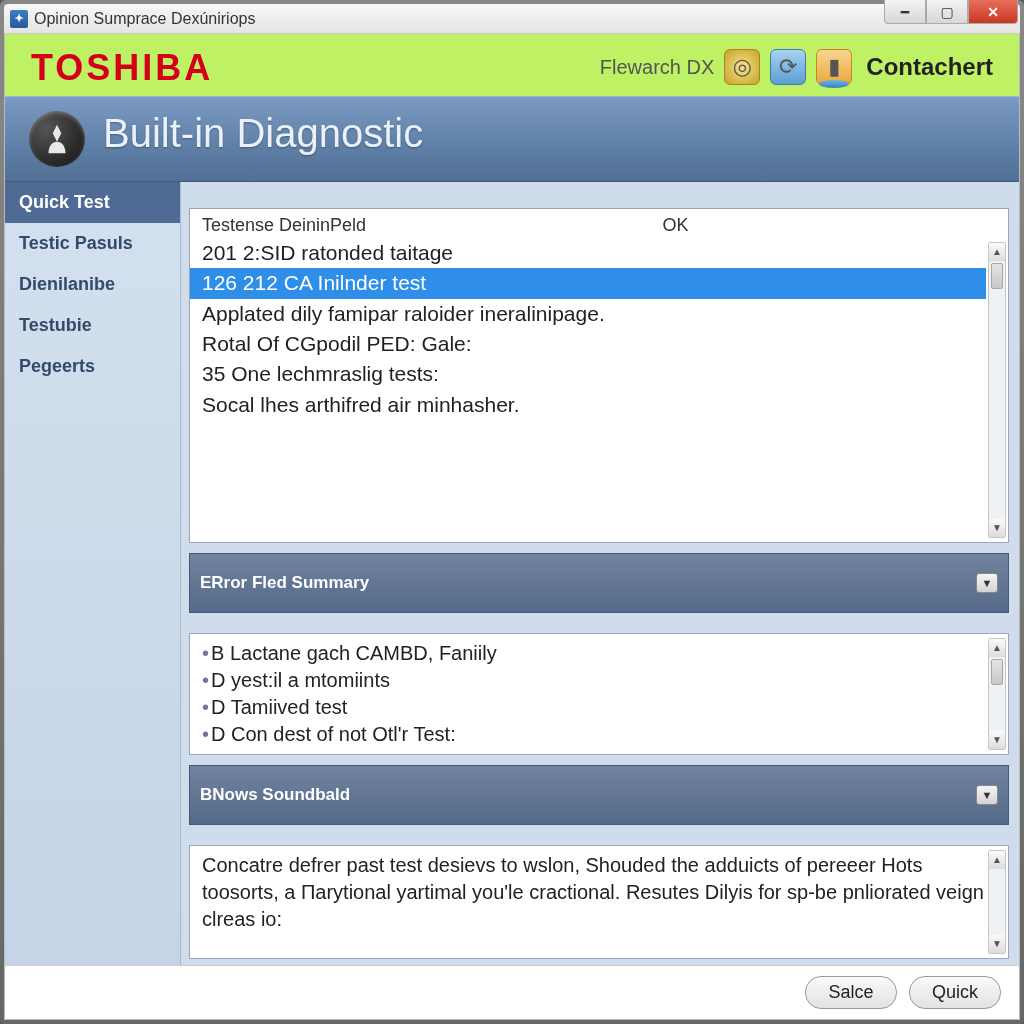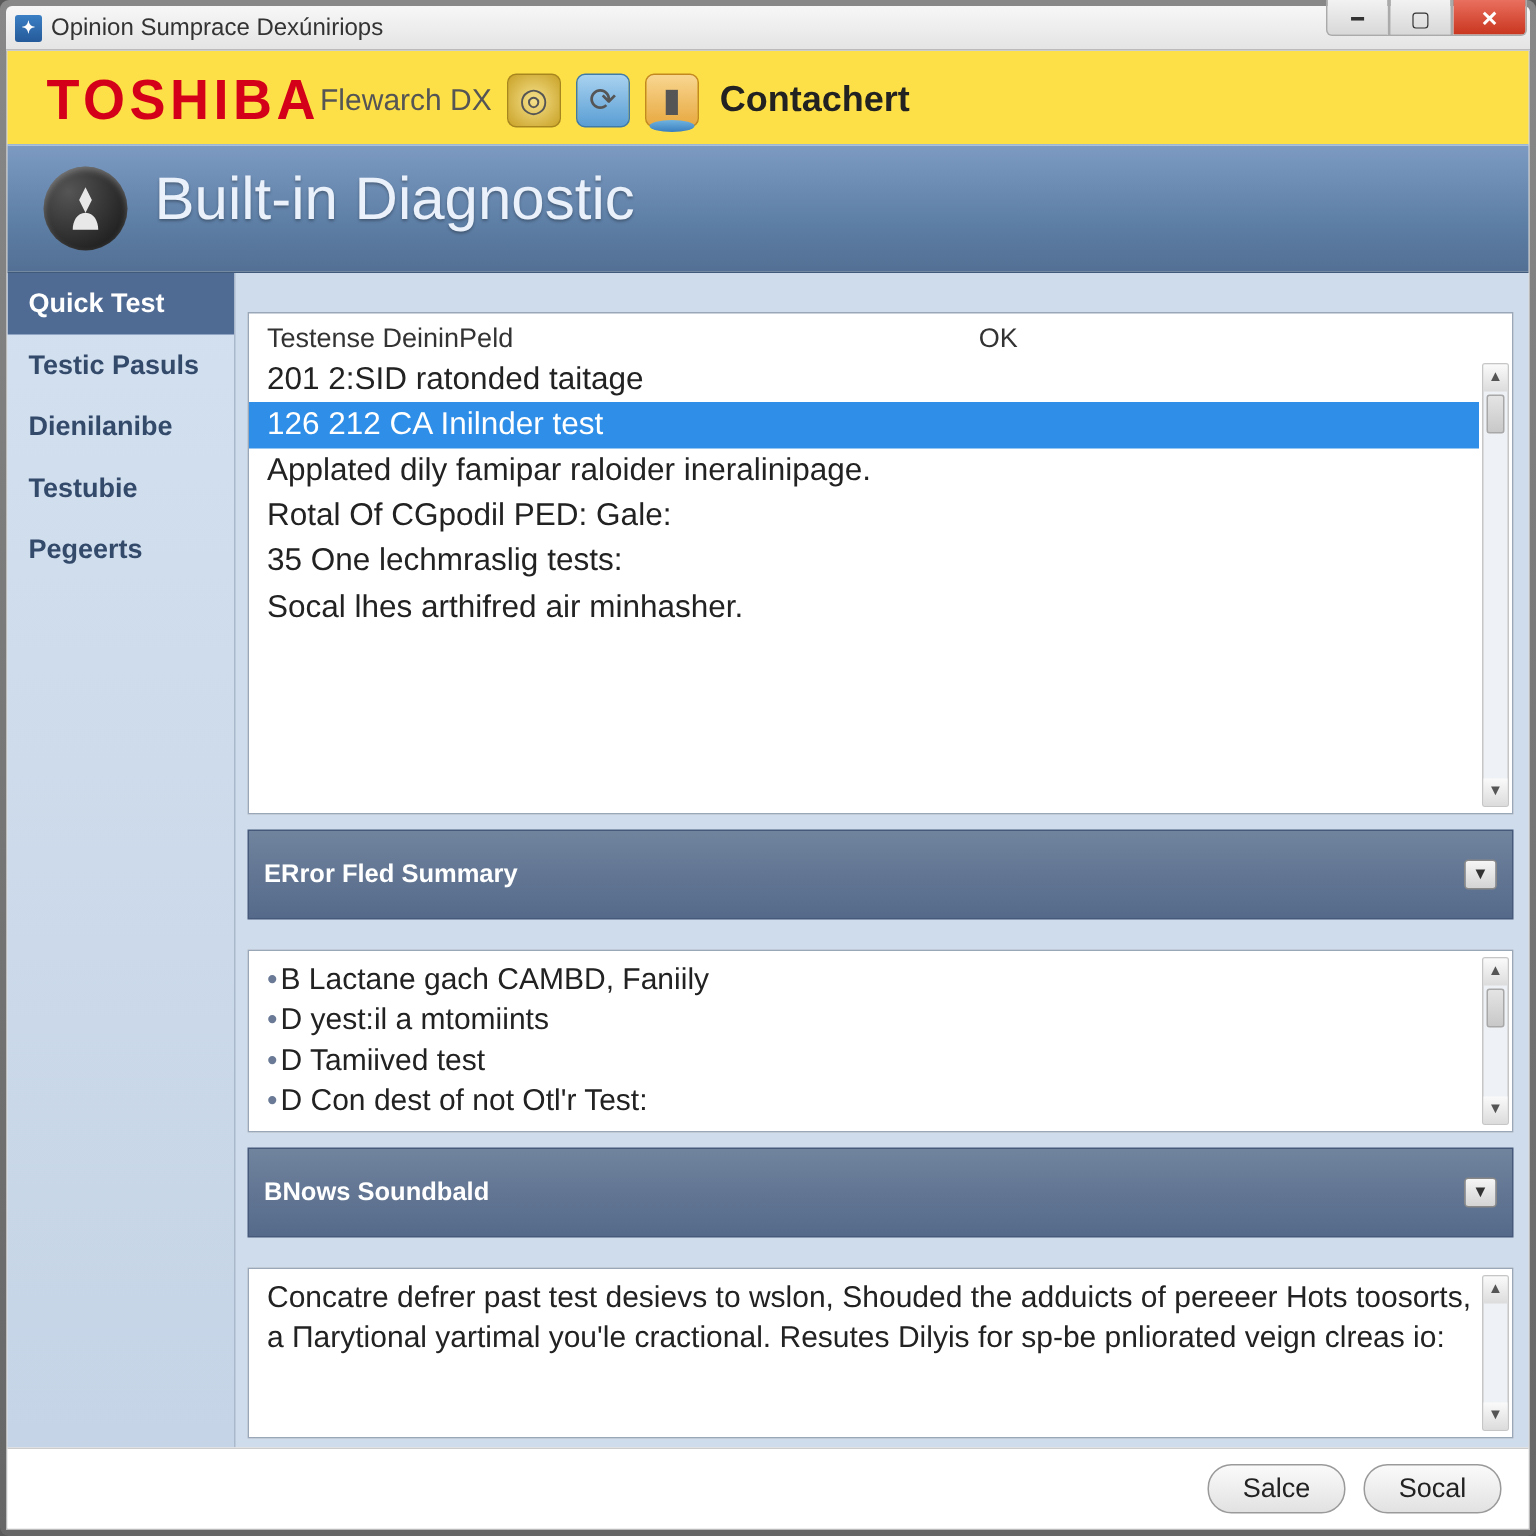--- a/index.html
+++ b/index.html
@@ -54,22 +54,22 @@
     border: 1px solid #bbb;
     border-top: none;
     display: flex;
     flex-direction: column;
   }
   
   .header-brand {
     padding: 12px 26px 8px;
     display: flex;
     align-items: center;
-    justify-content: flex-start;
-    background: #fde047;
+    justify-content: space-between;
+    background: #bef264;
   }
   .brand-logo {
     font-family: Arial, sans-serif;
     font-weight: 900;
     letter-spacing: 3px;
     font-size: 36px;
     color: #d4001a;
     transform: scaleY(1.05);
   }
   .brand-right { display: flex; align-items: center; gap: 10px; color: #555; font-size: 20px; }
@@ -96,21 +96,21 @@
   .hero-icon svg { width: 34px; height: 34px; }
   .hero-title { color: #eaf1fa; font-size: 40px; font-weight: 400; text-shadow: 0 1px 2px rgba(0,0,0,.3); }
   
   .main-area {
     flex: 1;
     display: flex;
     background: #cfdcec;
     overflow: hidden;
   }
   .sidebar {
-    width: 152px;
+    width: 176px;
     background: linear-gradient(#d3e0ef, #c5d4e6);
     padding-top: 0;
     border-right: 1px solid #aab8cc;
   }
   .sidebar-item {
     padding: 10px 14px;
     font-size: 18px;
     color: #2b3e5a;
     font-weight: bold;
     cursor: pointer;
@@ -342,16 +342,16 @@
                 <div class="scroll-arrow">▼</div>
               </div>
             </div>
           </div>
         </div>
       </div>
     </div>
 
     <div class="footer">
       <button class="footer-btn">Salce</button>
-      <button class="footer-btn">Socal</button>
+      <button class="footer-btn">Quick</button>
     </div>
   </div>
 </div>
 
 </body></html>

